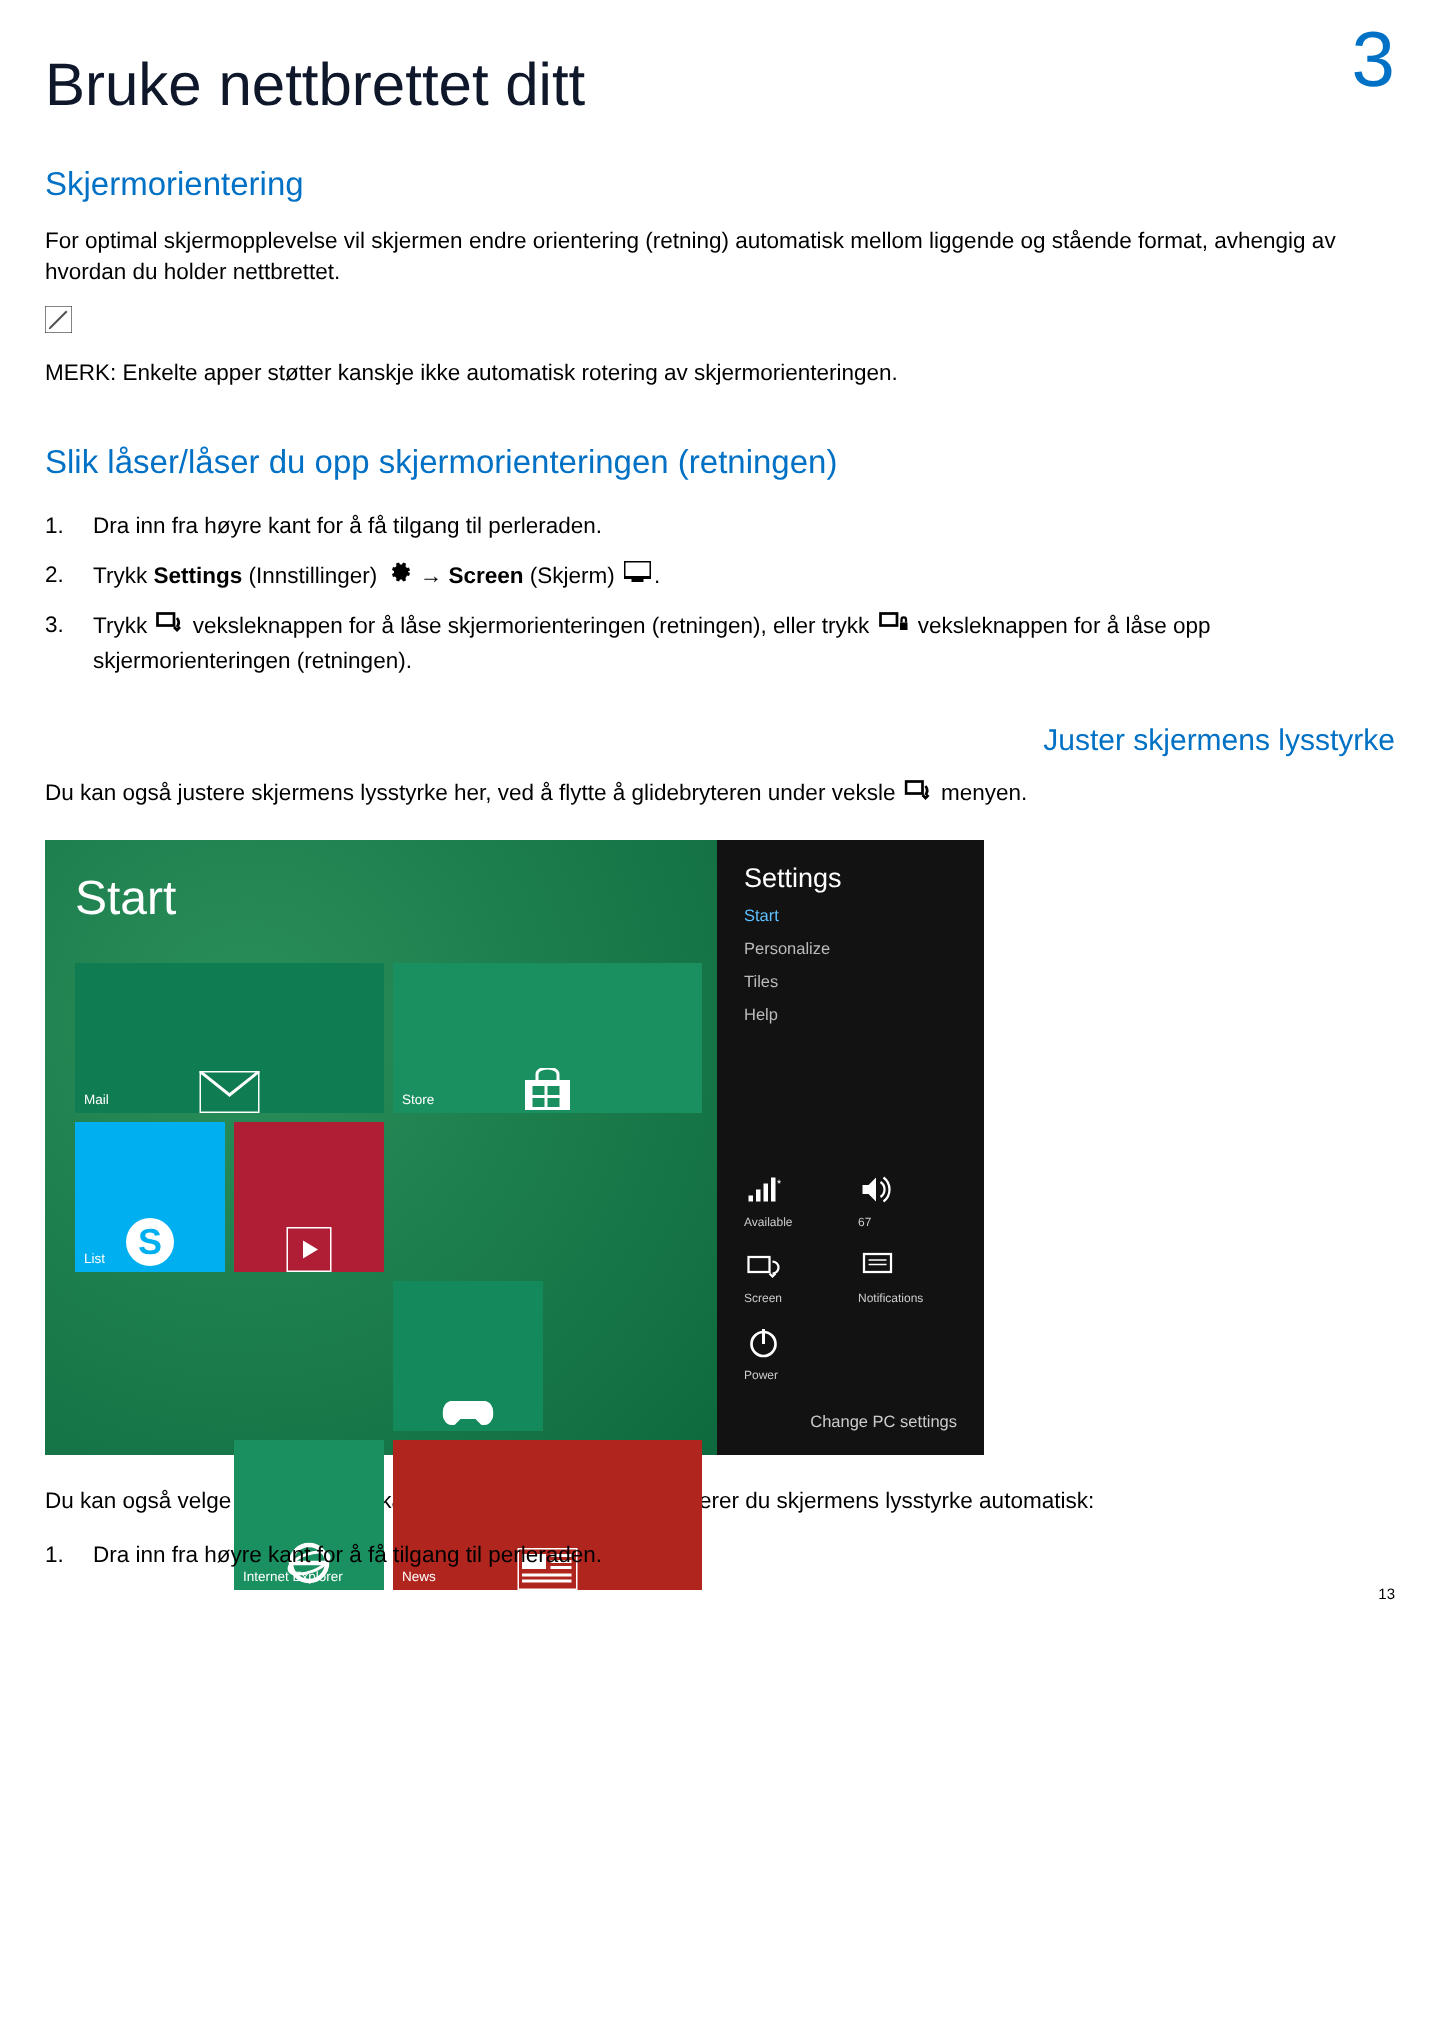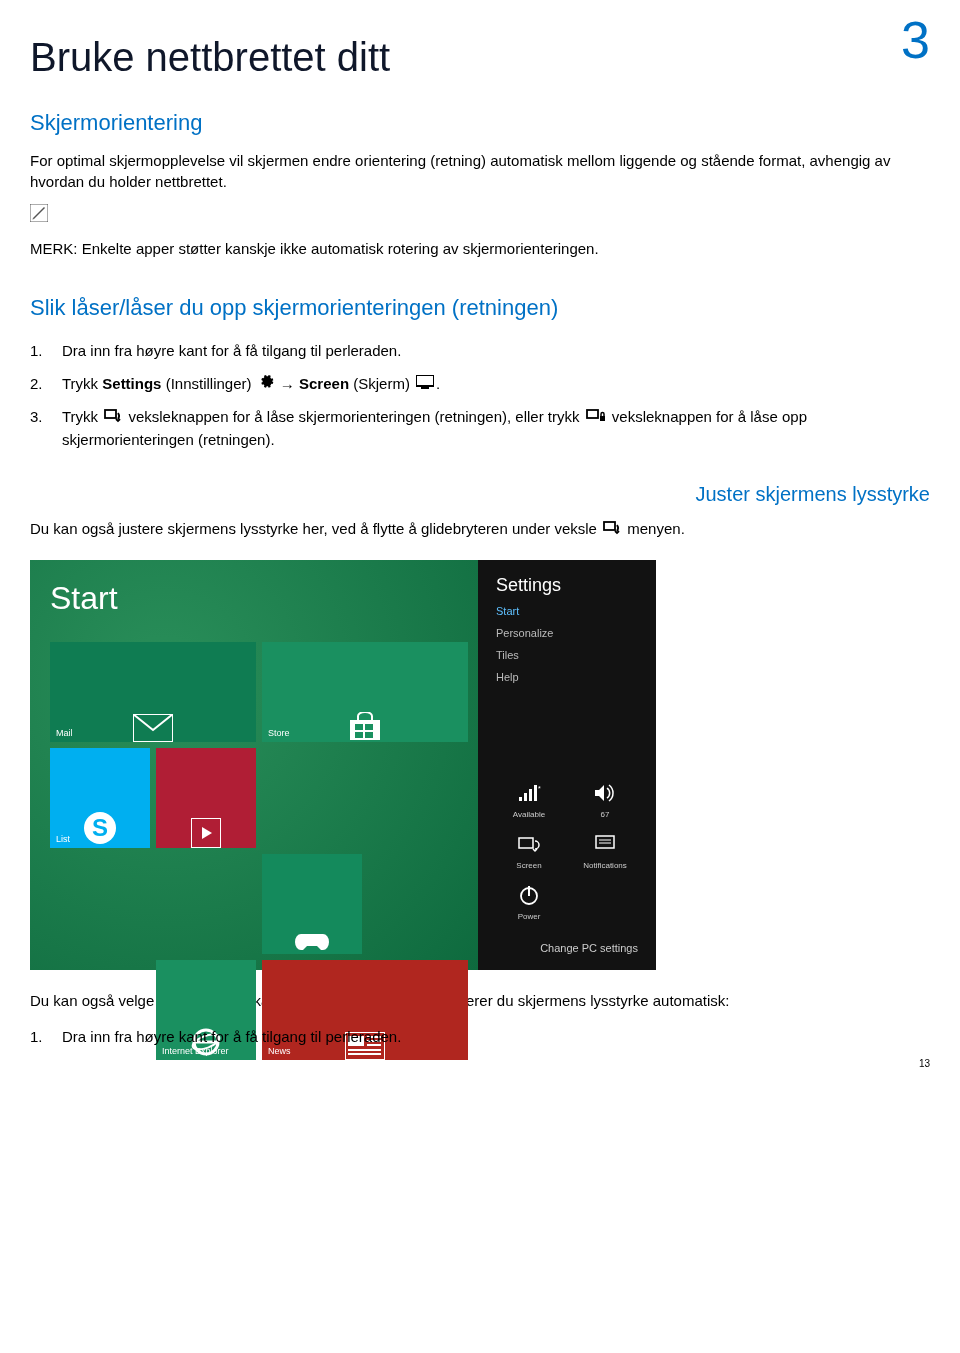--- a/index.html
+++ b/index.html
@@ -167,21 +167,20 @@
   .sp-mid { flex: 1; }
   .quick {
     display: grid;
     grid-template-columns: 1fr 1fr;
     gap: 12px 10px;
     margin-bottom: 15px;
   }
   .qitem {
     display: flex;
     flex-direction: column;
-    align-items: center;
     gap: 4px;
   }
   .qlabel { font-size: 8px; color: #ccc; }
   .qicon {
     width: 26px;
     height: 26px;
     display: flex;
     align-items: center;
     justify-content: center;
   }

